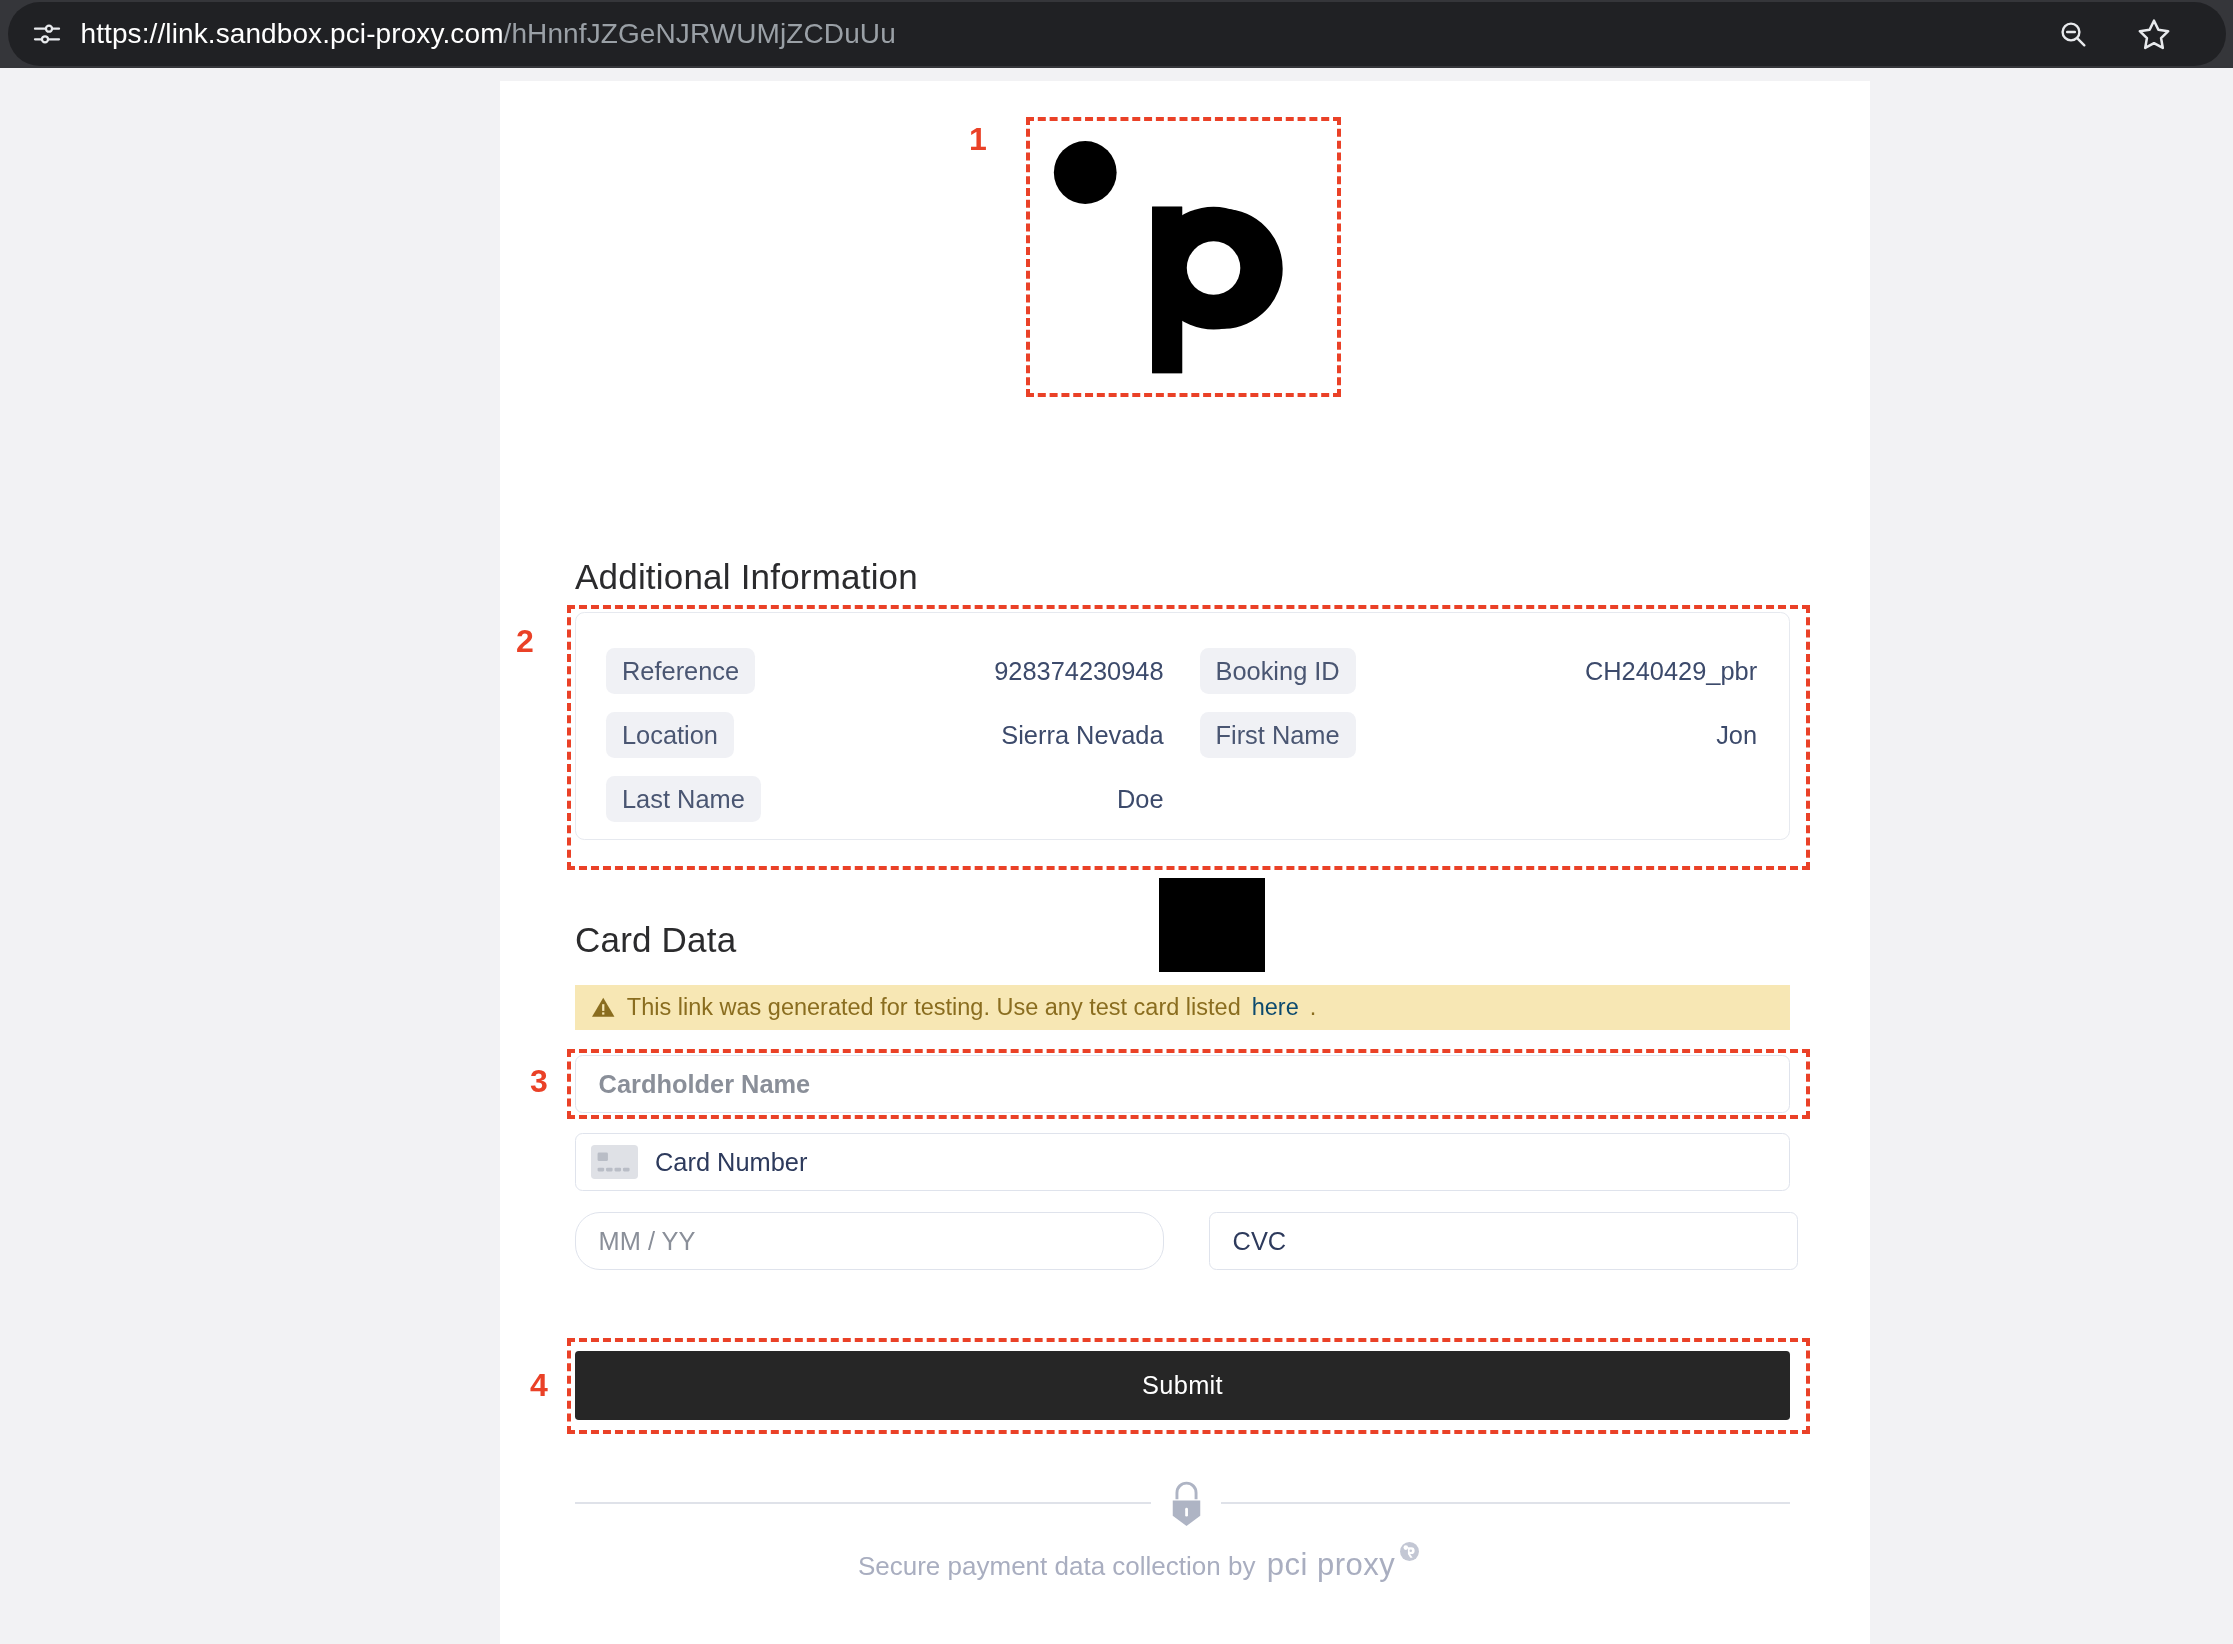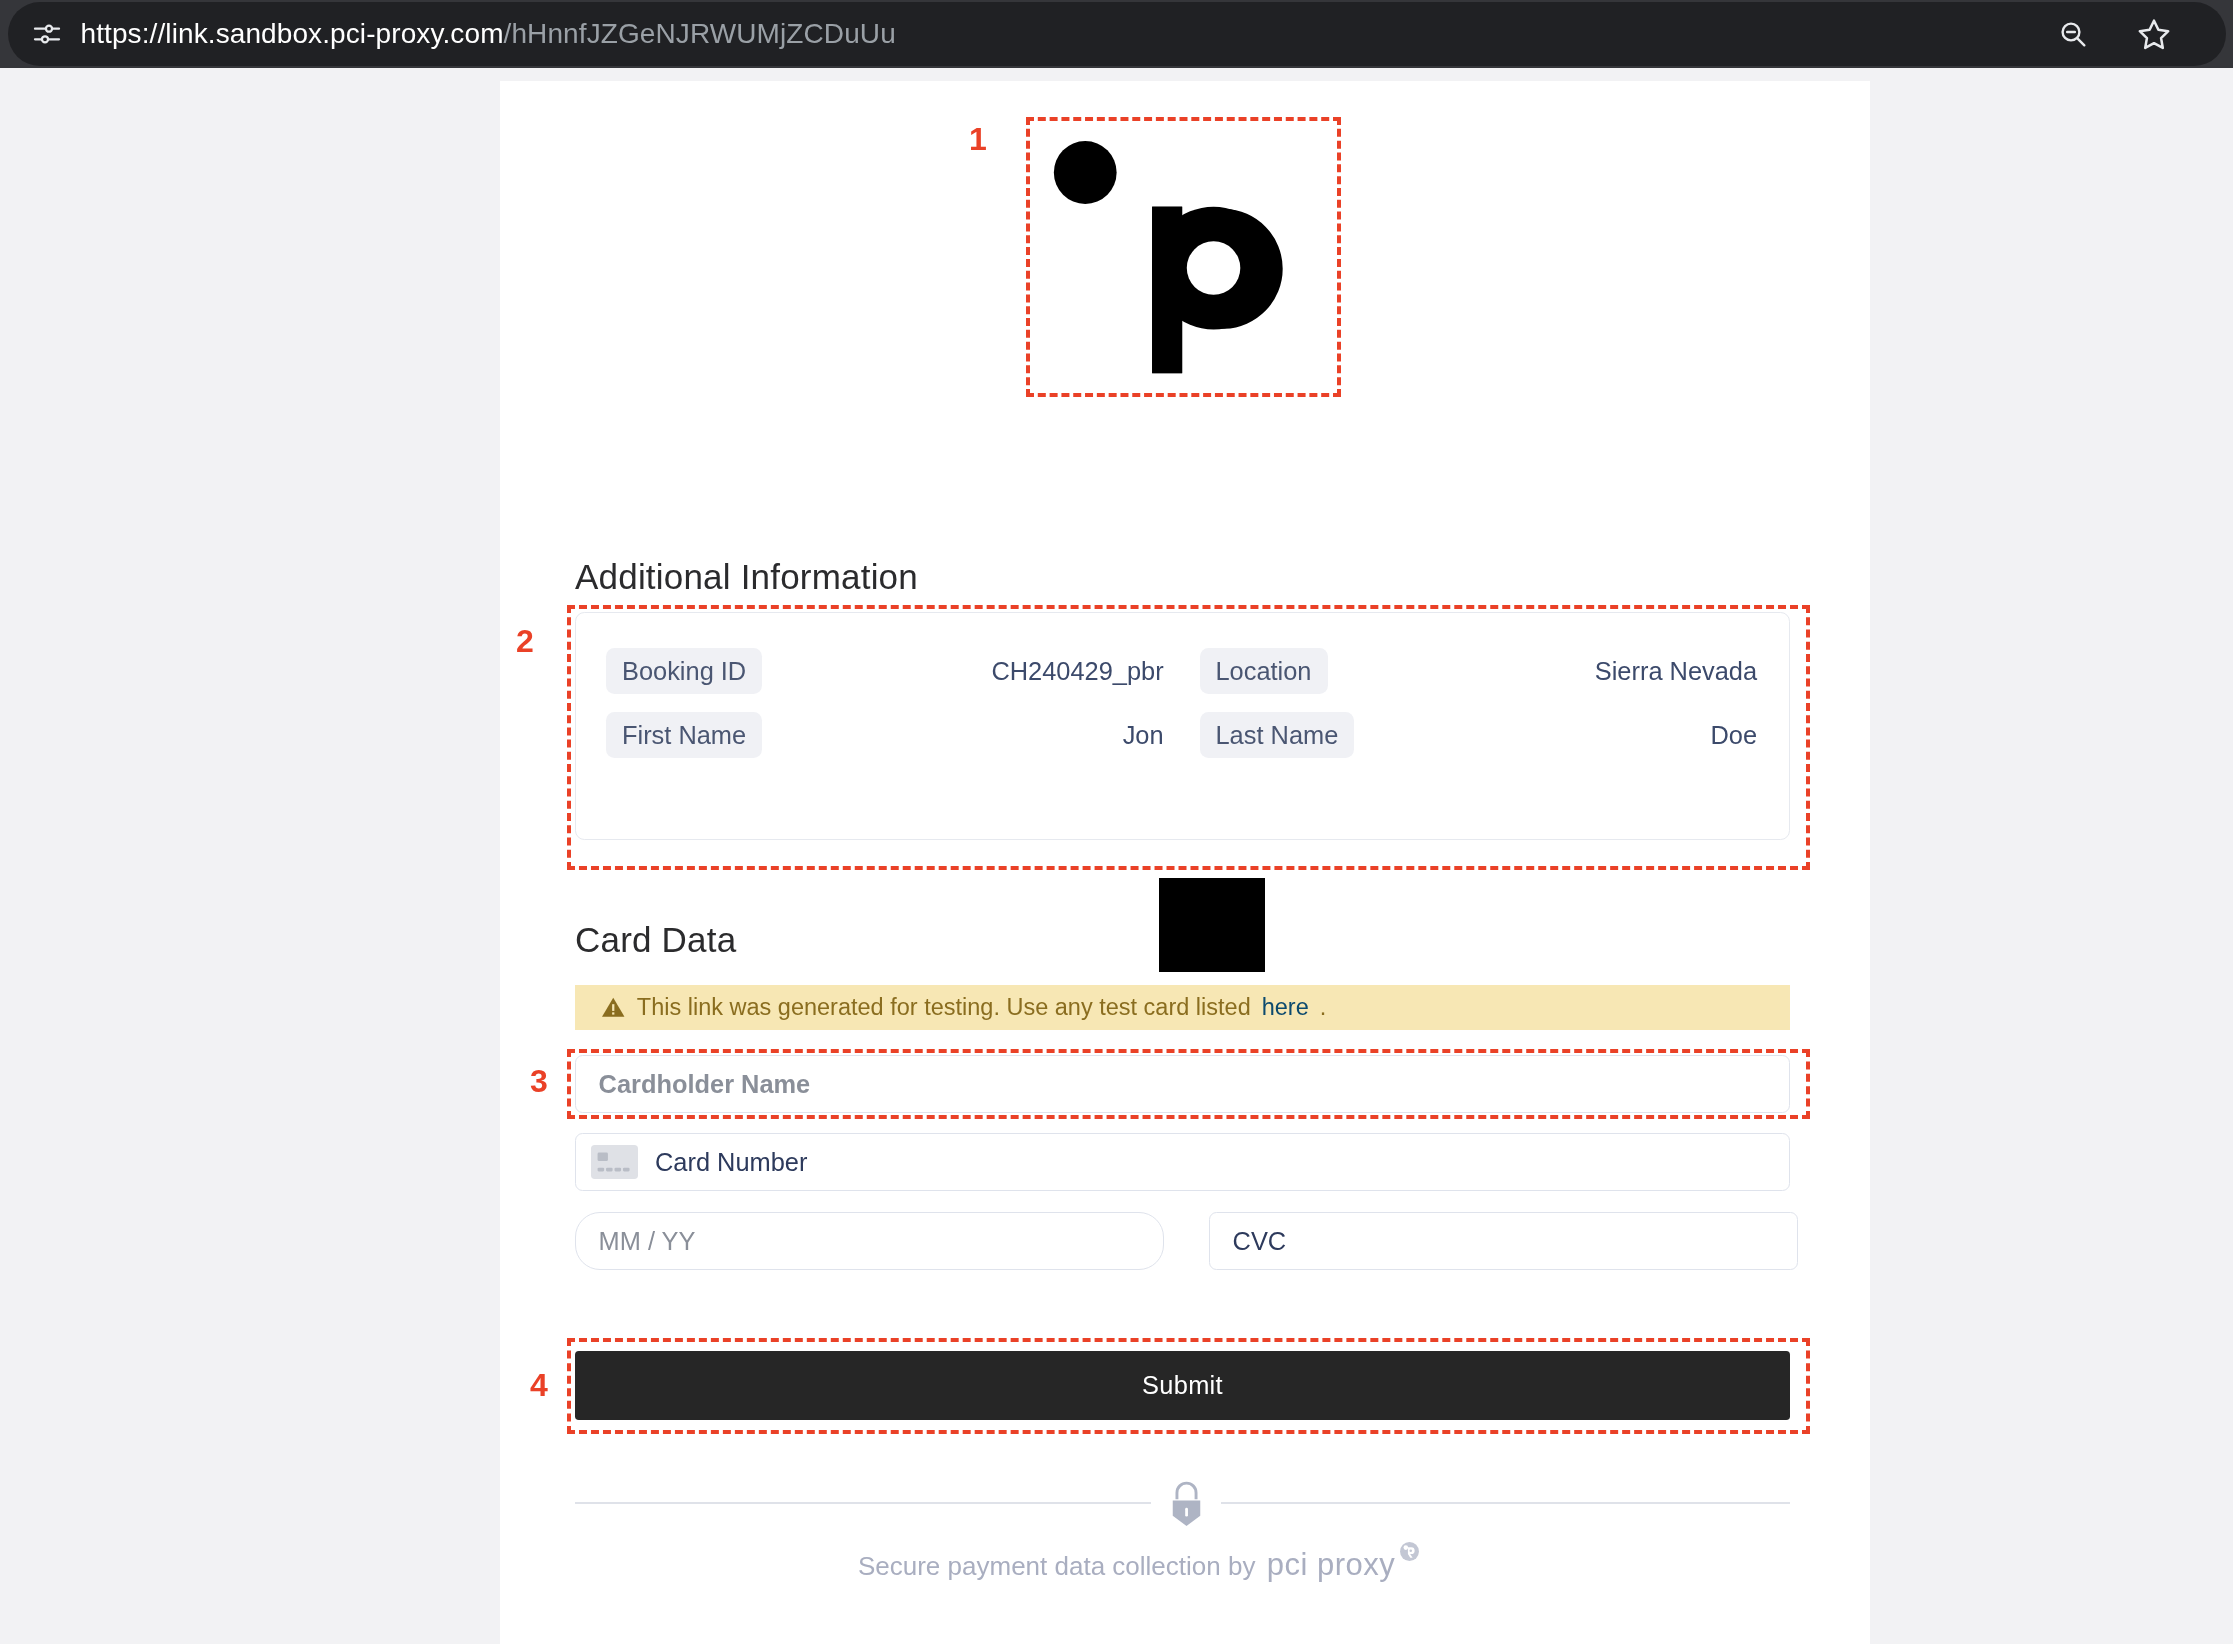--- a/index.html
+++ b/index.html
@@ -141,21 +141,21 @@
   }
 
   
   .warn-banner {
     position: absolute;
     left: 575px; top: 985px;
     width: 1215px; height: 45px;
     background: #f7e7b4;
     display: flex;
     align-items: center;
-    padding-left: 26px;
+    padding-left: 16px;
     font-size: 23.5px;
     color: #8a6d1f;
     font-family: "Liberation Sans", sans-serif;
   }
   .warn-icon { margin-right: 11.3px; display: flex; align-items: center; }
   .warn-link { color: #0c4a6e; text-decoration: none; margin: 0 11px; }
 
   
   .field {
     position: absolute;
@@ -311,20 +311,24 @@
       <rect x="44" y="31" width="11" height="61" fill="#000000"></rect>
     </svg>
   </div>
 
   <div class="section-heading" id="heading-additional">Additional Information</div>
 
   <div class="info-card">
     <div class="info-grid">
 
       <div class="info-row">
+        <span class="info-label">Reference</span>
+        <span class="info-value">928374230948</span>
+      </div>
+      <div class="info-row">
         <span class="info-label">Booking ID</span>
         <span class="info-value">CH240429_pbr</span>
       </div>
 
       <div class="info-row">
         <span class="info-label">Location</span>
         <span class="info-value">Sierra Nevada</span>
       </div>
       <div class="info-row">
         <span class="info-label">First Name</span>

